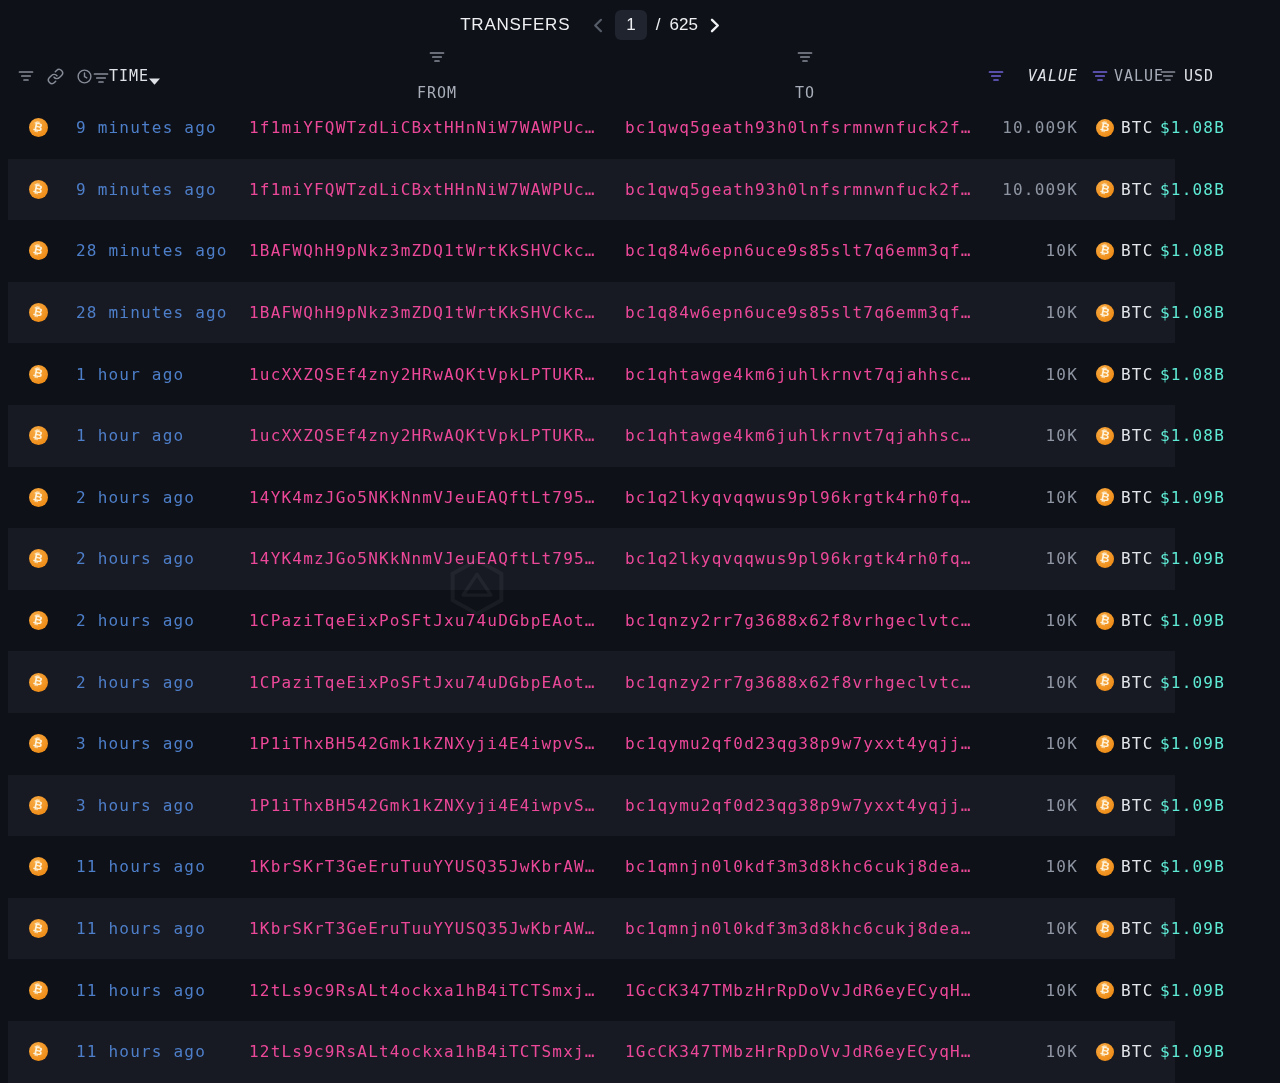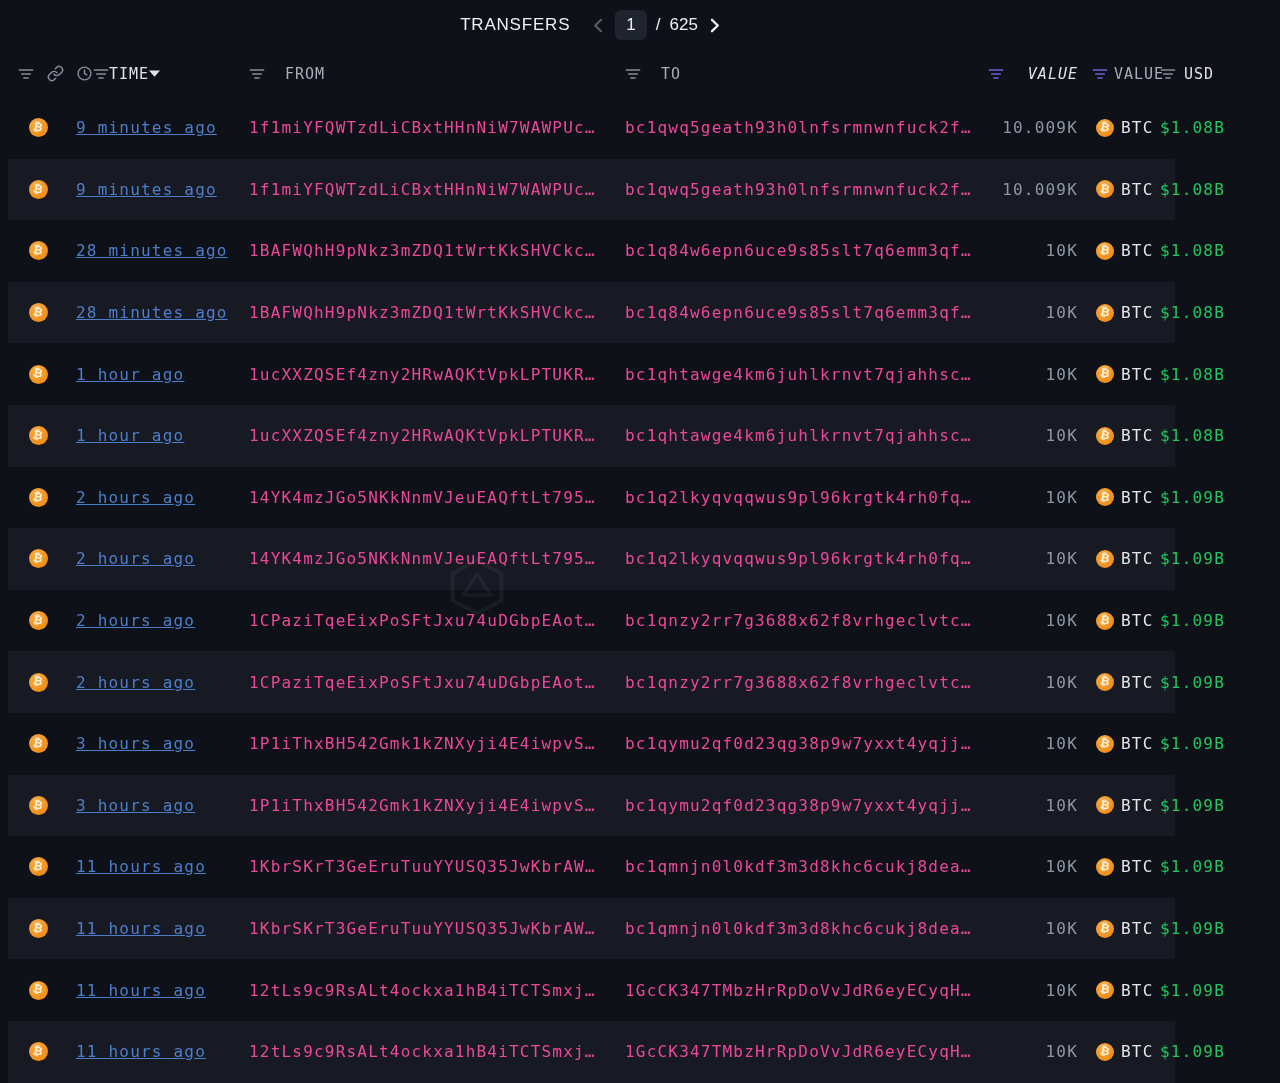--- a/index.html
+++ b/index.html
@@ -25,38 +25,38 @@
 
   
   .col-headers{height:47px;font-size:15px;letter-spacing:1px;}
   .hicon{display:inline-flex;align-items:center;color:#868c98;cursor:pointer;}
   .hicon.purple{color:#7063d8;}
   .hlabel{cursor:pointer;white-space:nowrap;}
   .hlabel.bright{color:#dfe2e7;}
   .hlabel.dim{color:#a8aeb9;}
   .caret{display:inline-flex;align-items:center;color:#dfe2e7;cursor:pointer;}
   .hc1{display:flex;gap:13px;padding-left:18px;}
-  .hc2{display:flex;align-items:center;}
-  .hc3,.hc4{display:flex;gap:20px;align-items:center;}
+  .hc2{display:flex;align-items:flex-end;}
+  .hc3,.hc4{display:flex;gap:20px;align-items:center;flex-direction:column;}
   .hc5{display:flex;gap:24px;align-items:center;justify-content:flex-end;font-style:italic;}
   .hc6{display:flex;gap:6px;align-items:center;padding-left:14px;}
   .hc7{display:flex;gap:8px;align-items:center;justify-content:flex-end;padding-right:31px;}
 
   
   .rows{position:relative;z-index:0;}
   .row{height:61.6px;position:relative;isolation:isolate;font-size:16px;letter-spacing:1.2px;}
   .row.alt::before{content:"";position:absolute;left:8px;right:8px;top:0;bottom:0;
                    background:#181a23;z-index:-1;}
   .c-chain{padding-left:29px;display:flex;align-items:center;}
-  .c-time{color:#4d7ec9;cursor:pointer;white-space:nowrap;text-decoration:underline;}
+  .c-time{color:#4d7ec9;cursor:pointer;white-space:nowrap;}
   .addr{color:#ec4899;white-space:nowrap;overflow:hidden;cursor:pointer;}
   .c-value{display:flex;justify-content:flex-end;color:#8f96a3;white-space:nowrap;}
   .c-token{display:flex;align-items:center;gap:7px;padding-left:18px;}
   .token-label{color:#e2e5e9;}
-  .c-usd{display:flex;justify-content:flex-end;padding-right:31px;color:#22c55e;white-space:nowrap;}
+  .c-usd{display:flex;justify-content:flex-end;padding-right:31px;color:#5eead4;white-space:nowrap;}
 
   
   .btc{width:19px;height:19px;min-width:19px;border-radius:50%;
        background:radial-gradient(circle at 35% 30%,#f8ab44,#ef8e1a 72%);
        display:inline-flex;align-items:center;justify-content:center;}
   .btc-b{color:#fdf3dc;font-family:"DejaVu Sans",sans-serif;font-weight:700;font-size:11.5px;
          transform:rotate(12deg);line-height:1;}
   .btc.sm{width:18px;height:18px;min-width:18px;}
 
   

